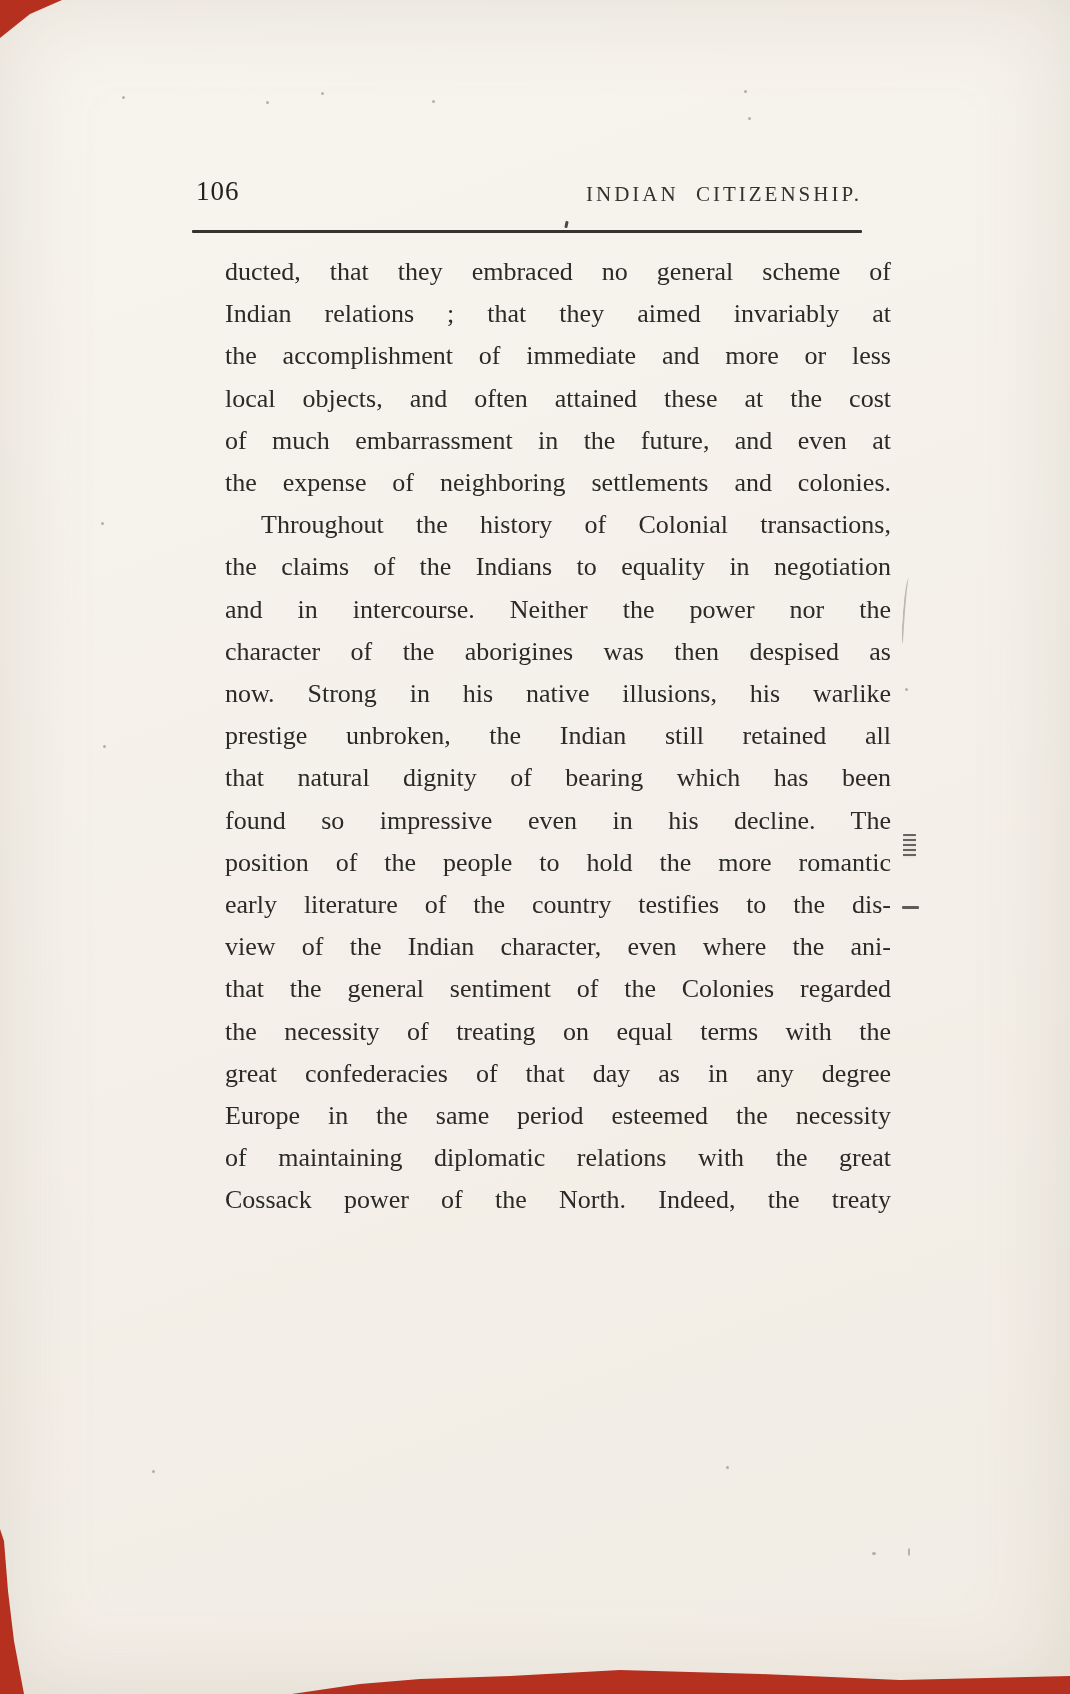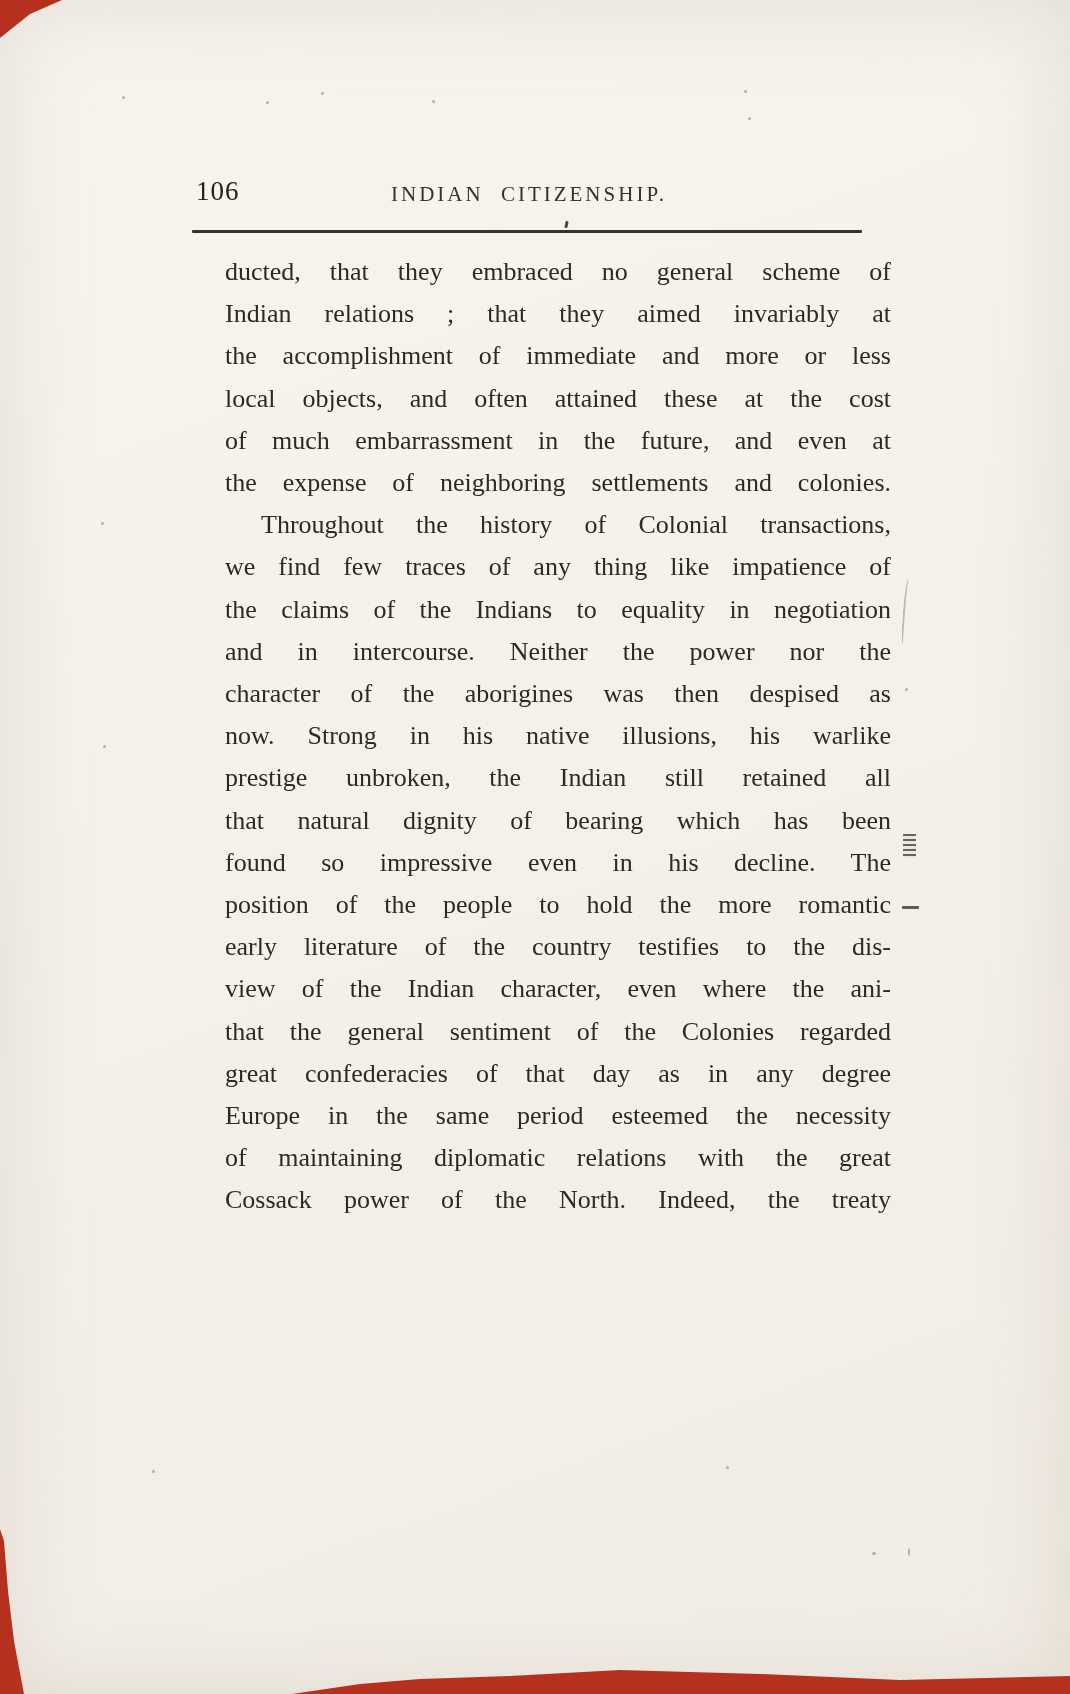--- a/index.html
+++ b/index.html
@@ -12,21 +12,21 @@
     overflow:hidden;
     font-family:"Liberation Serif","DejaVu Serif",serif;
     color:#2b2a26;
   }
   .page-number {
     position:absolute; left:196px; top:176px;
     font-size:27px; letter-spacing:1px; color:#24221e;
   }
   .running-head {
     position:absolute; left:196px; top:182px; width:666px;
-    text-align:center; font-size:21px; letter-spacing:3px;
+    text-align:right; font-size:21px; letter-spacing:3px;
     word-spacing:9px; color:#34322c;
   }
   .head-rule {
     position:absolute; left:192px; top:230px; width:670px; height:3px;
     background:#35332d; border-radius:1px;
   }
   .rule-tick {
     position:absolute; left:565px; top:221px; width:3px; height:7px;
     background:#4a4740; transform:rotate(12deg); border-radius:1px;
   }
@@ -75,32 +75,32 @@
       <div class="paragraph">
         <div class="text-line">ducted, that they embraced no general scheme of</div>
         <div class="text-line">Indian relations ; that they aimed invariably at</div>
         <div class="text-line">the accomplishment of immediate and more or less</div>
         <div class="text-line">local objects, and often attained these at the cost</div>
         <div class="text-line">of much embarrassment in the future, and even at</div>
         <div class="text-line">the expense of neighboring settlements and colonies.</div>
       </div>
       <div class="paragraph">
         <div class="text-line indent">Throughout the history of Colonial transactions,</div>
-        <div class="text-line">we find few traces of any thing like impatience of</div>
         <div class="text-line">the claims of the Indians to equality in negotiation</div>
         <div class="text-line">and in intercourse.  Neither the power nor the</div>
         <div class="text-line">character of the aborigines was then despised as</div>
         <div class="text-line">now.  Strong in his native illusions, his warlike</div>
         <div class="text-line">prestige unbroken, the Indian still retained all</div>
         <div class="text-line">that natural dignity of bearing which has been</div>
         <div class="text-line">found so impressive even in his decline.  The</div>
         <div class="text-line">position of the people to hold the more romantic</div>
         <div class="text-line">early literature of the country testifies to the dis-</div>
         <div class="text-line">view of the Indian character, even where the ani-</div>
         <div class="text-line">that the general sentiment of the Colonies regarded</div>
+        <div class="text-line">the necessity of treating on equal terms with the</div>
         <div class="text-line">great confederacies of that day as in any degree</div>
         <div class="text-line">Europe in the same period esteemed the necessity</div>
         <div class="text-line">of maintaining diplomatic relations with the great</div>
         <div class="text-line">Cossack power of the North.  Indeed, the treaty</div>
       </div>
     </div>
 
   <svg class="edge edge-topleft" width="70" height="46" viewBox="0 0 70 46">
     <polygon points="0,0 62,0 30,14 0,38" fill="#b5301f"></polygon>
   </svg>

